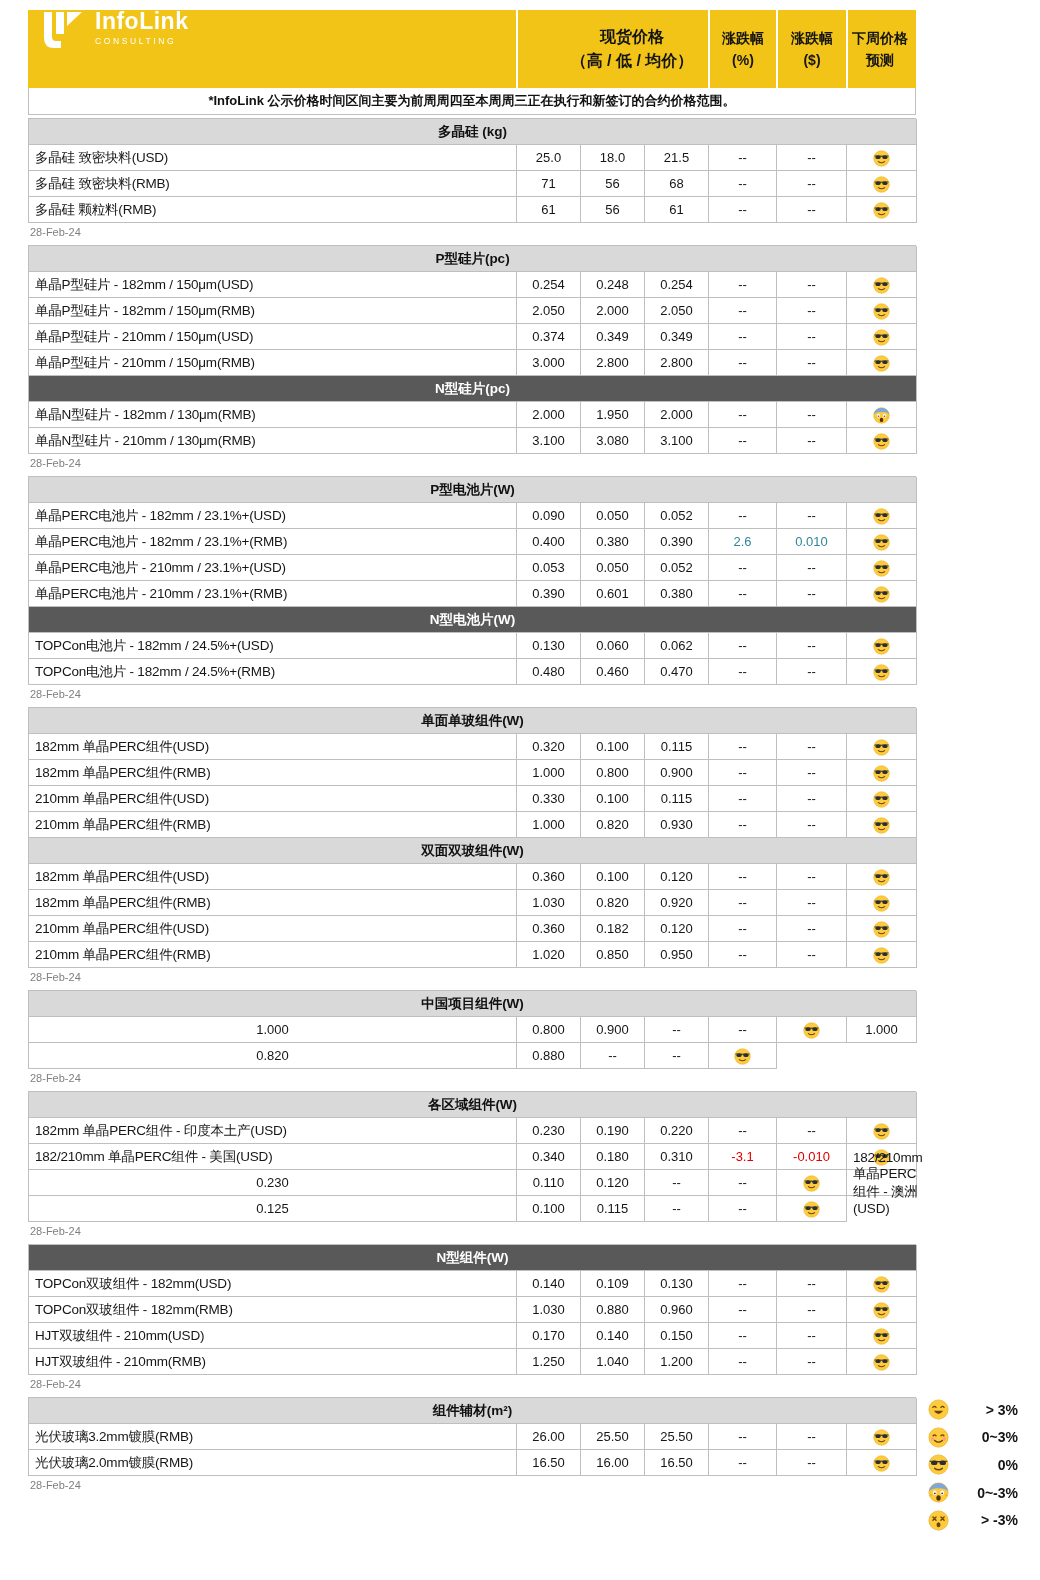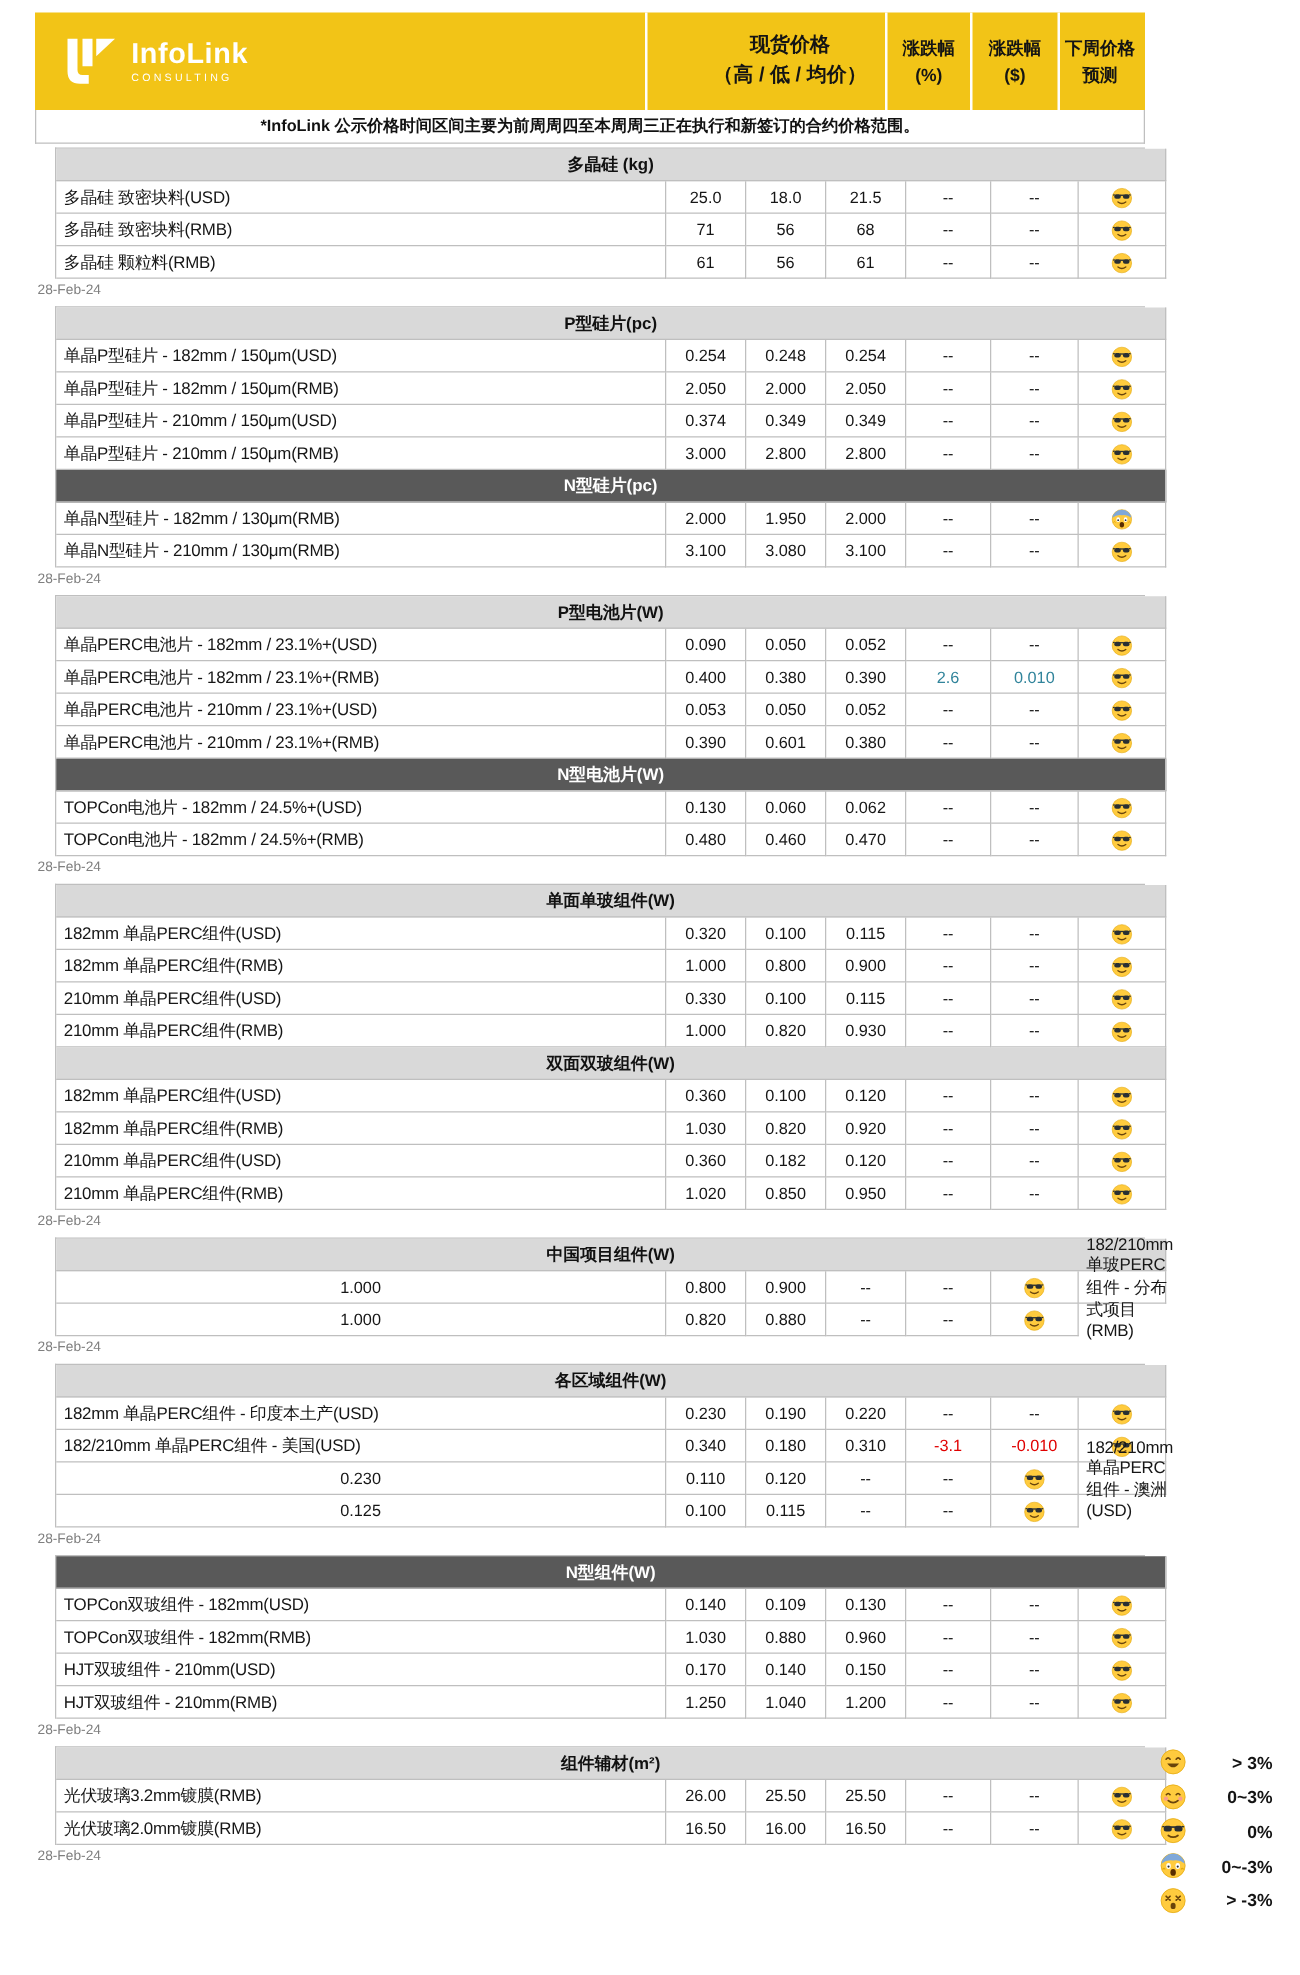--- a/index.html
+++ b/index.html
@@ -5,39 +5,39 @@
   html,body{margin:0;padding:0;}
   body{
     width:1040px;height:1580px;background:#ffffff;position:relative;overflow:hidden;
     font-family:"Liberation Sans","DejaVu Sans",sans-serif;
     -webkit-font-smoothing:antialiased;
   }
   .page{position:absolute;left:28px;top:10px;width:888px;}
 
   
   .top-header{display:flex;height:78px;background:var(--yellow);}
-  .logo-cell{width:488px;display:flex;align-items:center;padding-left:22px;box-sizing:border-box;gap:9px;}
+  .logo-cell{width:488px;display:flex;align-items:flex-start;padding-left:12px;box-sizing:border-box;gap:9px;}
   .logo-text{display:flex;flex-direction:column;}
   .brand{color:#fff;font-weight:bold;font-size:23px;letter-spacing:.5px;line-height:1;}
   .brand-sub{color:#fff;font-size:8.5px;letter-spacing:2.6px;margin-top:3px;}
   .ch{border-left:2px solid #fff;display:flex;flex-direction:column;align-items:center;justify-content:center;
       gap:5px;font-weight:bold;color:#141414;box-sizing:border-box;text-align:center;}
   .ch div{line-height:1.15;}
   .ch.spot{width:192px;font-size:16px;padding-left:38px;}
   .ch.pct{width:68px;font-size:14px;}
   .ch.usd{width:70px;font-size:14px;}
   .ch.fcst{width:66px;font-size:14px;}
 
   
   .note{border:1px solid var(--border);border-top:none;height:27px;display:flex;align-items:center;justify-content:center;
         font-weight:bold;font-size:13px;color:#111;margin-bottom:3px;box-sizing:border-box;}
 
   
   .grid{display:grid;grid-template-columns:488px 64px 64px 64px 68px 70px 70px;
-        border-left:1px solid var(--border);border-top:1px solid var(--border);margin-left:16px;}
+        border-left:1px solid var(--border);border-top:1px solid var(--border);}
   .ghead{grid-column:1/-1;height:25px;display:flex;align-items:center;justify-content:center;
          font-weight:bold;font-size:13.5px;border-right:1px solid var(--border);border-bottom:1px solid var(--border);}
   .ghead.light{background:var(--light);color:#111;}
   .ghead.dark{background:var(--dark);color:#fff;}
   .cell{border-right:1px solid var(--border);border-bottom:1px solid var(--border);height:26px;
         display:flex;align-items:center;justify-content:center;font-size:13px;color:#161616;box-sizing:border-box;}
   .cell.name{justify-content:flex-start;padding-left:6px;font-size:13.5px;letter-spacing:-.2px;}
   .cell.fc{padding-top:1px;}
   .date{font-size:11px;color:#7f7f7f;padding:4px 0 7px 2px;line-height:1;}
 
@@ -485,21 +485,20 @@
         <div class="cell fc">
           <svg class="emj" width="17" height="17" viewBox="0 0 24 24">
             <circle cx="12" cy="12" r="11" fill="#FFCB3E" stroke="#E3A90C" stroke-width="0.7"></circle>
             <rect x="3.4" y="7.5" width="7.4" height="5.2" rx="2.3" fill="#292F33"></rect>
             <rect x="13.2" y="7.5" width="7.4" height="5.2" rx="2.3" fill="#292F33"></rect>
             <rect x="9.8" y="8" width="4.4" height="1.5" fill="#292F33"></rect>
             <path d="M2 8.6 L4 8.1 M22 8.6 L20 8.1" stroke="#292F33" stroke-width="1.2"></path>
             <path d="M7.6 16.4 Q12 19.6 16.4 16.4" stroke="#69440B" stroke-width="1.6" fill="none" stroke-linecap="round"></path>
           </svg>
         </div>
-        <div class="cell name">182/210mm 单玻PERC组件 - 分布式项目(RMB)</div>
         <div class="cell num">1.000</div>
         <div class="cell num">0.820</div>
         <div class="cell num">0.880</div>
         <div class="cell num">--</div>
         <div class="cell num">--</div>
         <div class="cell fc">
           <svg class="emj" width="17" height="17" viewBox="0 0 24 24">
             <circle cx="12" cy="12" r="11" fill="#FFCB3E" stroke="#E3A90C" stroke-width="0.7"></circle>
             <rect x="3.4" y="7.5" width="7.4" height="5.2" rx="2.3" fill="#292F33"></rect>
             <rect x="13.2" y="7.5" width="7.4" height="5.2" rx="2.3" fill="#292F33"></rect>

